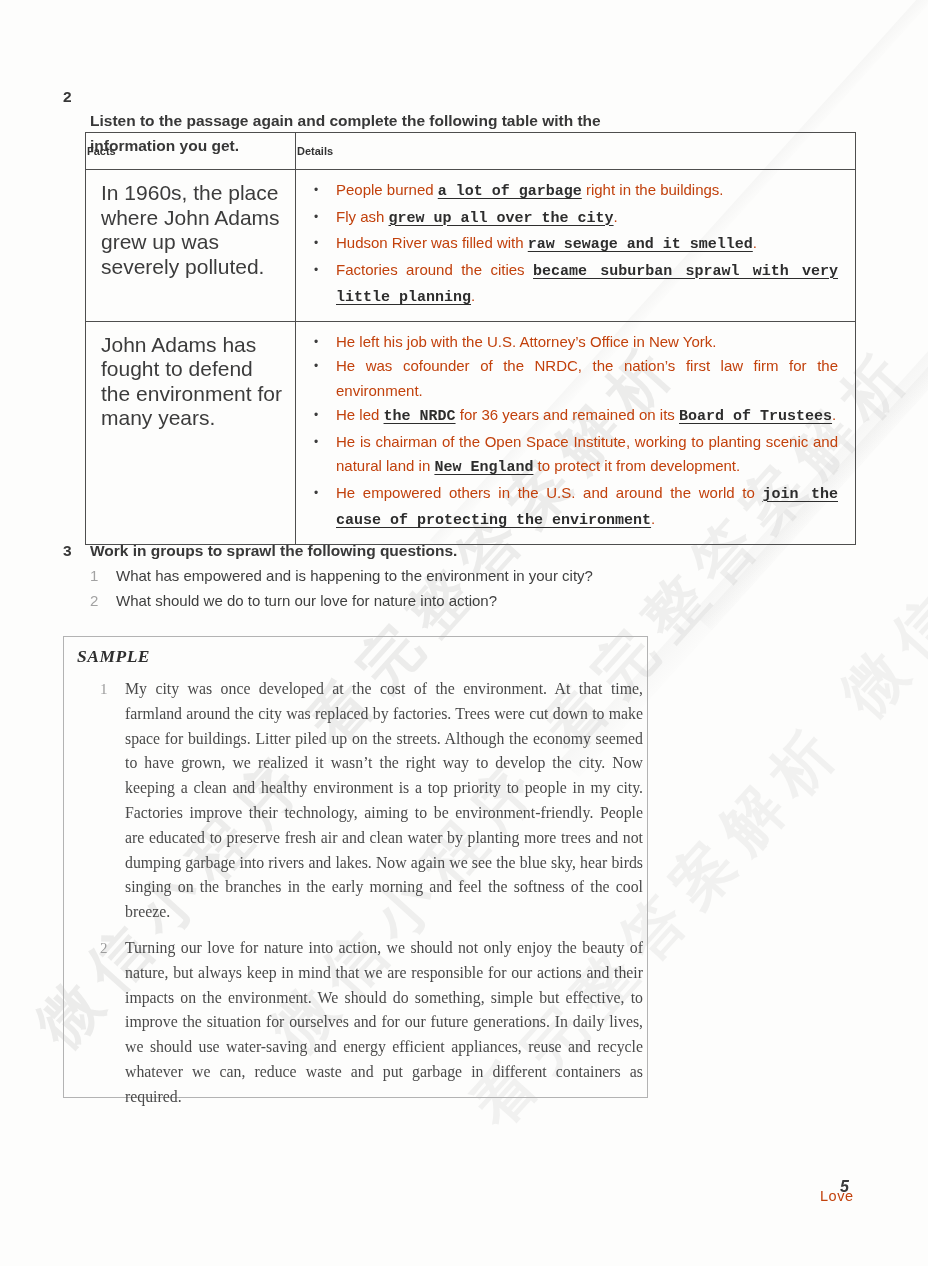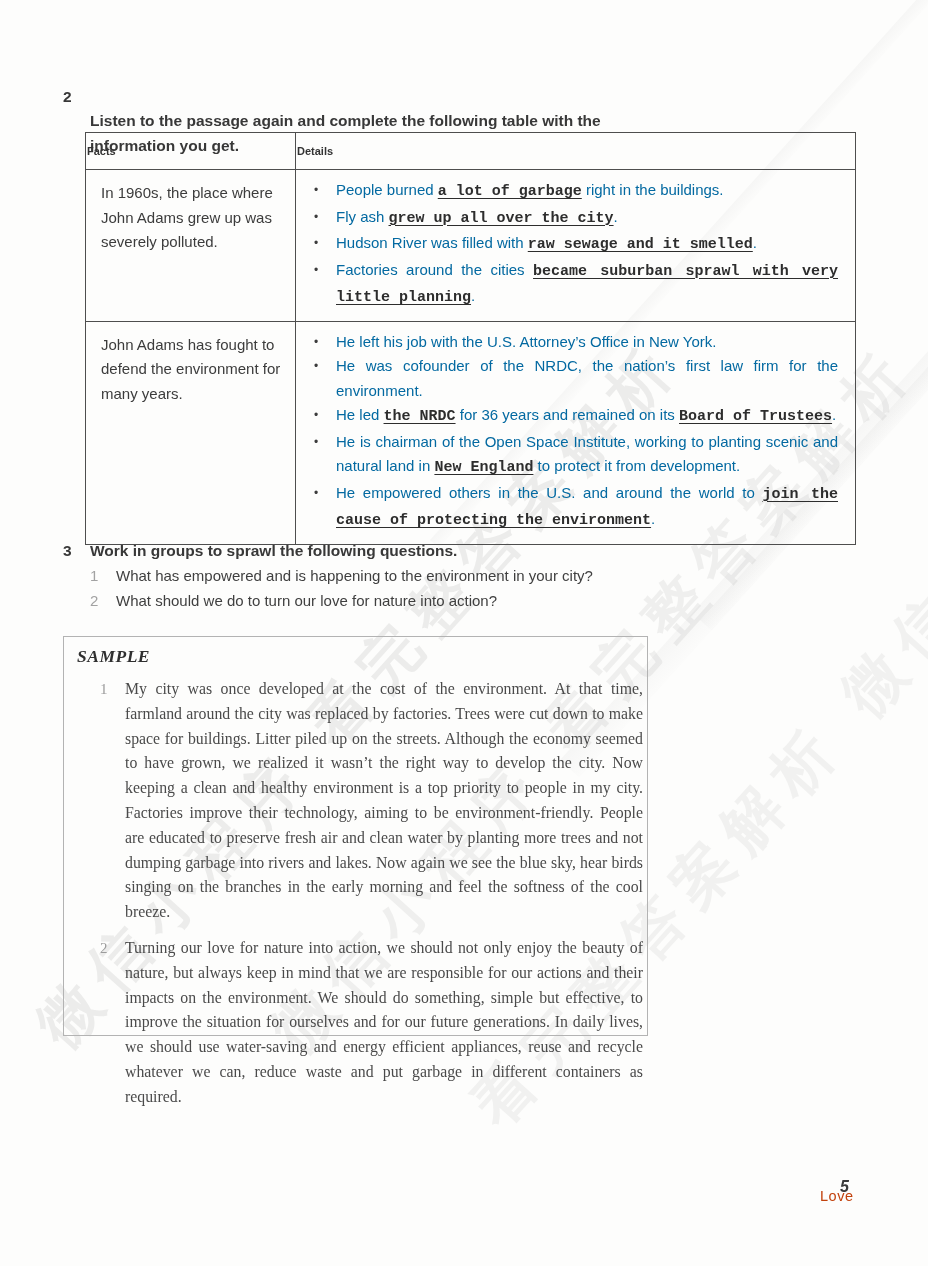--- a/index.html
+++ b/index.html
@@ -58,47 +58,47 @@
     border: 1px solid #4e4e4e; vertical-align: top;
   }
   #facts-table th {
     font-size: 11px; font-weight: bold; color: #333;
     height: 34px; text-align: left; vertical-align: middle;
   }
   .col-facts { width: 210px; }
   .col-details { width: 560px; }
   td.fact-cell {
     padding: 11px 12px 12px 15px;
-    font-size: 15px; line-height: 24.5px; color: #3c3c3c;
+    font-size: 21px; line-height: 24.5px; color: #3c3c3c;
   }
   td.details-cell { padding: 8px 10px 10px 0; }
   ul.bullets { margin: 0; padding: 0; list-style: none; }
   .bullet-item { display: flex; font-size: 15px; line-height: 24.5px; color: #3c3c3c; }
   .bullet-item .dot {
     flex: 0 0 40px; text-align: center; font-size: 12px; line-height: 24.5px; color: #3c3c3c;
   }
   .bullet-item .btext { flex: 1; text-align: justify; padding-right: 7px; }
-  .btext .plain { color: #0369a1; }
+  .btext .plain { color: #c2410c; }
   .btext .ans {
     font-family: Liberation Mono, monospace;
     font-weight: bold; color: #2d2d2d;
     text-decoration: underline;
     text-underline-offset: 3px;
     text-decoration-thickness: 1px;
   }
 
   
   #questions { position: absolute; left: 90px; top: 563px; }
   .question { display: flex; font-size: 15px; line-height: 25px; color: #3f3f3f; }
   .q-num { flex: 0 0 26px; color: #a2a2a2; }
 
   
   #sample-box {
     position: absolute; left: 63px; top: 636px;
-    width: 585px; height: 400px;
+    width: 585px; height: 462px;
     border: 1px solid #b3b3b3;
     box-sizing: border-box;
     background: transparent;
   }
   #sample-label {
     font-family: "Liberation Serif", serif;
     font-weight: bold; font-style: italic;
     font-size: 17.5px; color: #2f2f2f;
     margin: 9px 0 0 13px;
     letter-spacing: 0.5px;

